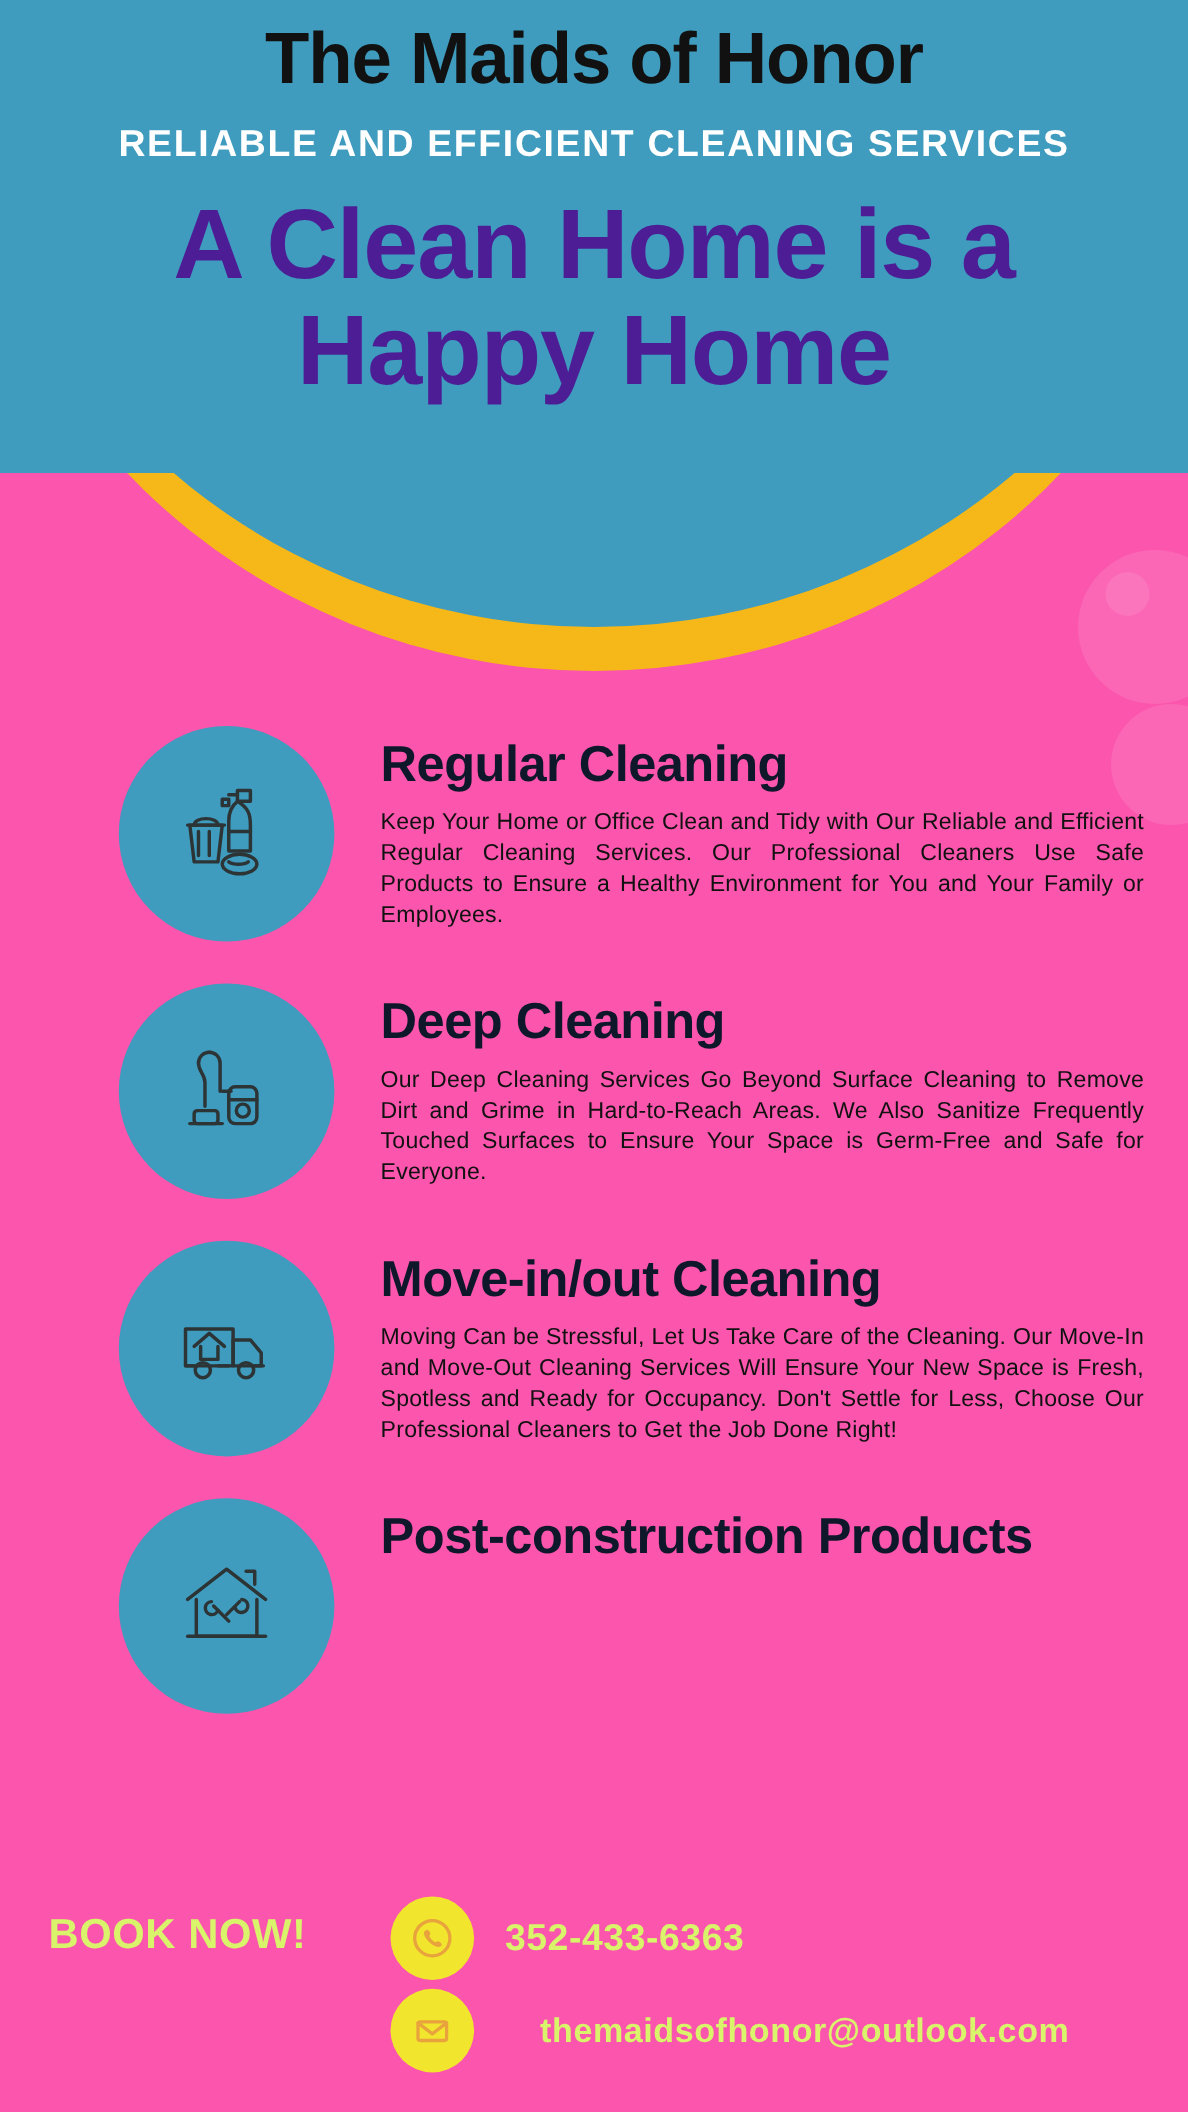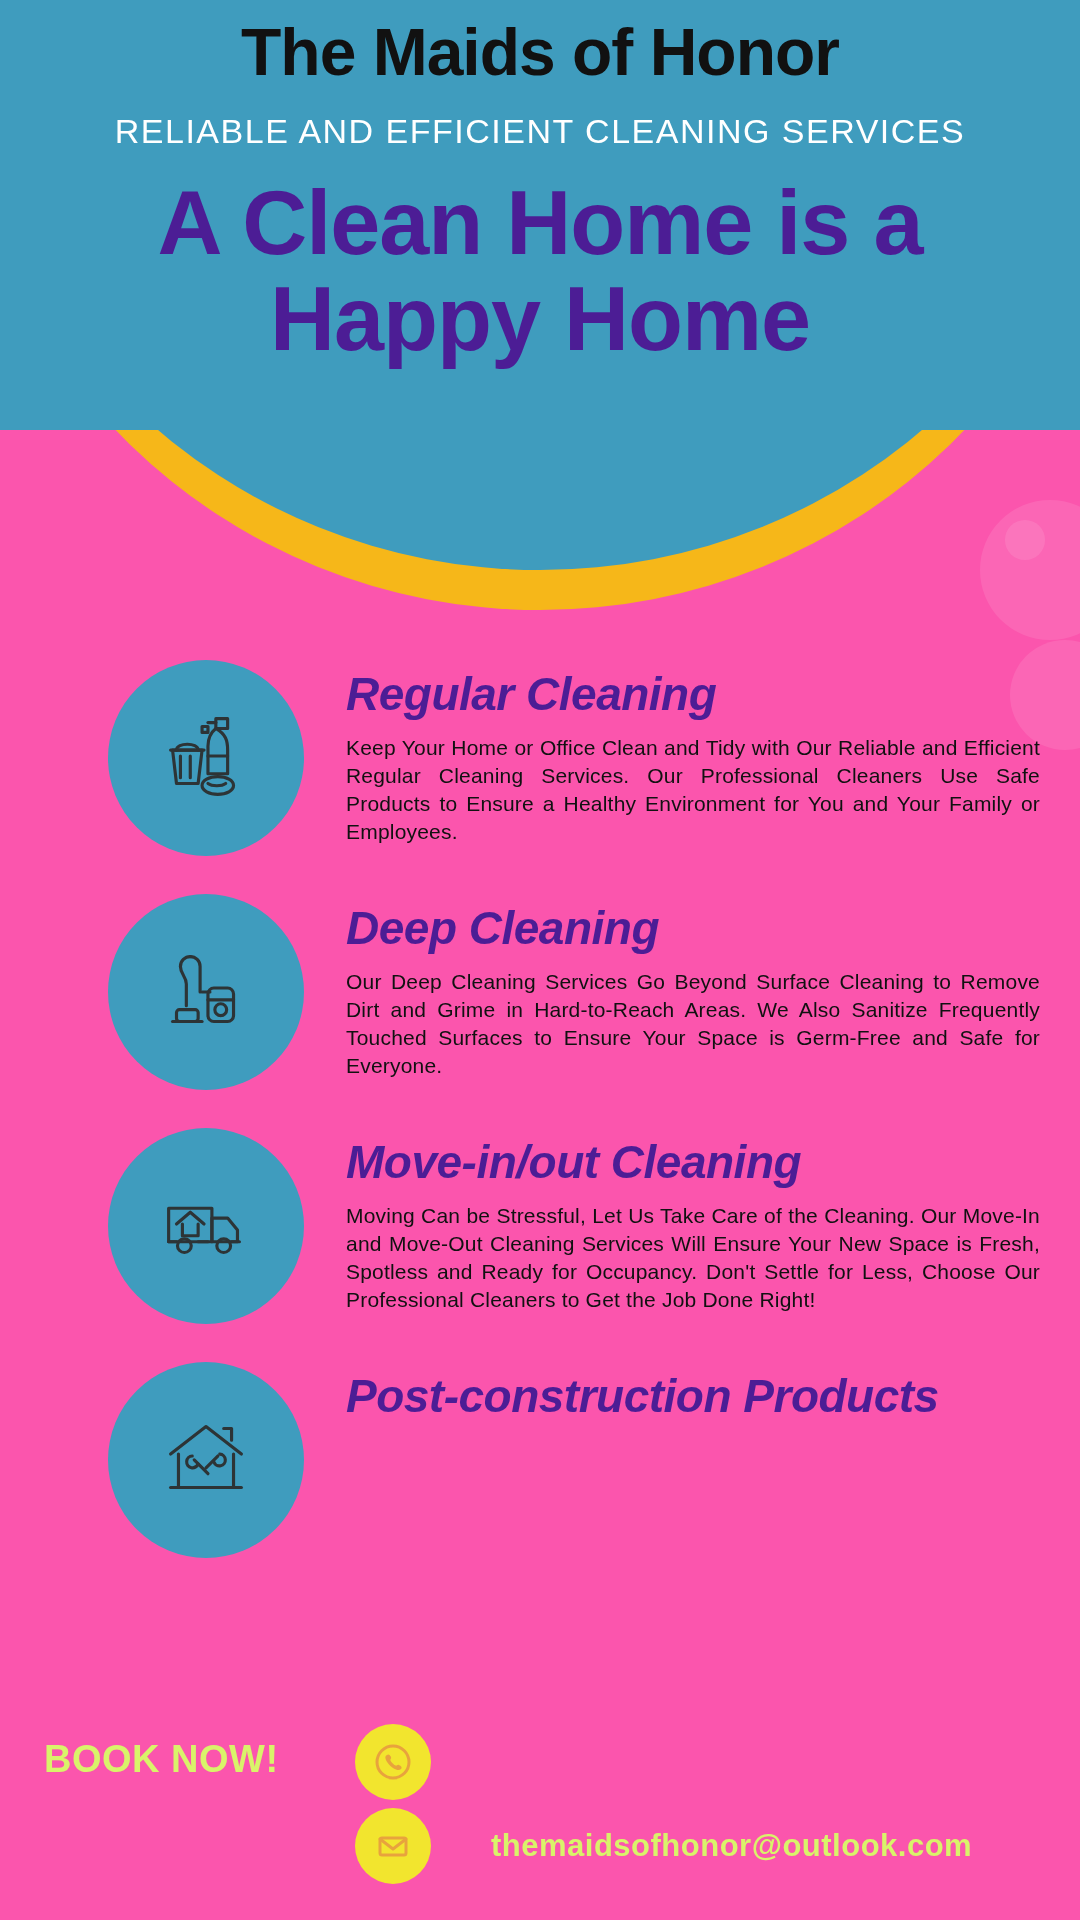--- a/index.html
+++ b/index.html
@@ -64,20 +64,21 @@
   .brand-sub {
     position: absolute;
     z-index: 6;
     top: 112px;
     left: 0;
     width: 1080px;
     text-align: center;
     color: #ffffff;
     font-size: 34px;
     letter-spacing: 1.5px;
+    font-weight: bold;
   }
   .headline {
     position: absolute;
     z-index: 6;
     top: 175px;
     left: 90px;
     width: 900px;
     text-align: center;
     color: #4c1d95;
     font-size: 90px;
@@ -118,27 +119,26 @@
     display: flex;
     align-items: center;
     justify-content: center;
     margin-right: 42px;
   }
   .svc-text {
     flex: 1 1 auto;
     padding-top: 6px;
   }
   .svc-title {
-    color: #4c1d95;
+    color: #0f172a;
     font-size: 46px;
     font-weight: bold;
     line-height: 56px;
     letter-spacing: -0.5px;
     margin: 0 0 12px 0;
-    font-style: italic;
   }
   .svc-body {
     color: #111111;
     font-size: 21px;
     line-height: 28px;
     text-align: justify;
     margin: 0;
     letter-spacing: 0.2px;
   }
 
@@ -295,20 +295,21 @@
   <div class="footer">
     <div class="book-now">BOOK NOW!</div>
 
     <div class="contact-row contact-phone">
       <div class="round-badge">
         <svg width="44" height="44" viewBox="0 0 44 44" fill="none" stroke="#e8a33d" stroke-width="3" stroke-linecap="round" stroke-linejoin="round">
           <circle cx="22" cy="22" r="16"></circle>
           <path d="M16 15c1.5-1.5 3 0 4 2 .8 1.6-1 2.2-.6 3.3.6 1.8 3.5 4.7 5.3 5.3 1.1.4 1.7-1.4 3.3-.6 2 1 3.5 2.5 2 4-1.6 1.6-4.2 1.3-7.6-.8-2.4-1.5-4.8-3.9-6.3-6.3-2.1-3.4-2.4-6-.1-6.9z" fill="#e8a33d" stroke="none"></path>
         </svg>
       </div>
+      <div class="contact-text">352-433-6363</div>
     </div>
 
     <div class="contact-row contact-mail">
       <div class="round-badge">
         <svg width="44" height="44" viewBox="0 0 44 44" fill="none" stroke="#e8a33d" stroke-width="3" stroke-linecap="round" stroke-linejoin="round">
           <rect x="9" y="14" width="26" height="17" rx="2"></rect>
           <path d="M9 15l13 10 13-10"></path>
         </svg>
       </div>
       <div class="contact-text mail">themaidsofhonor@outlook.com</div>

